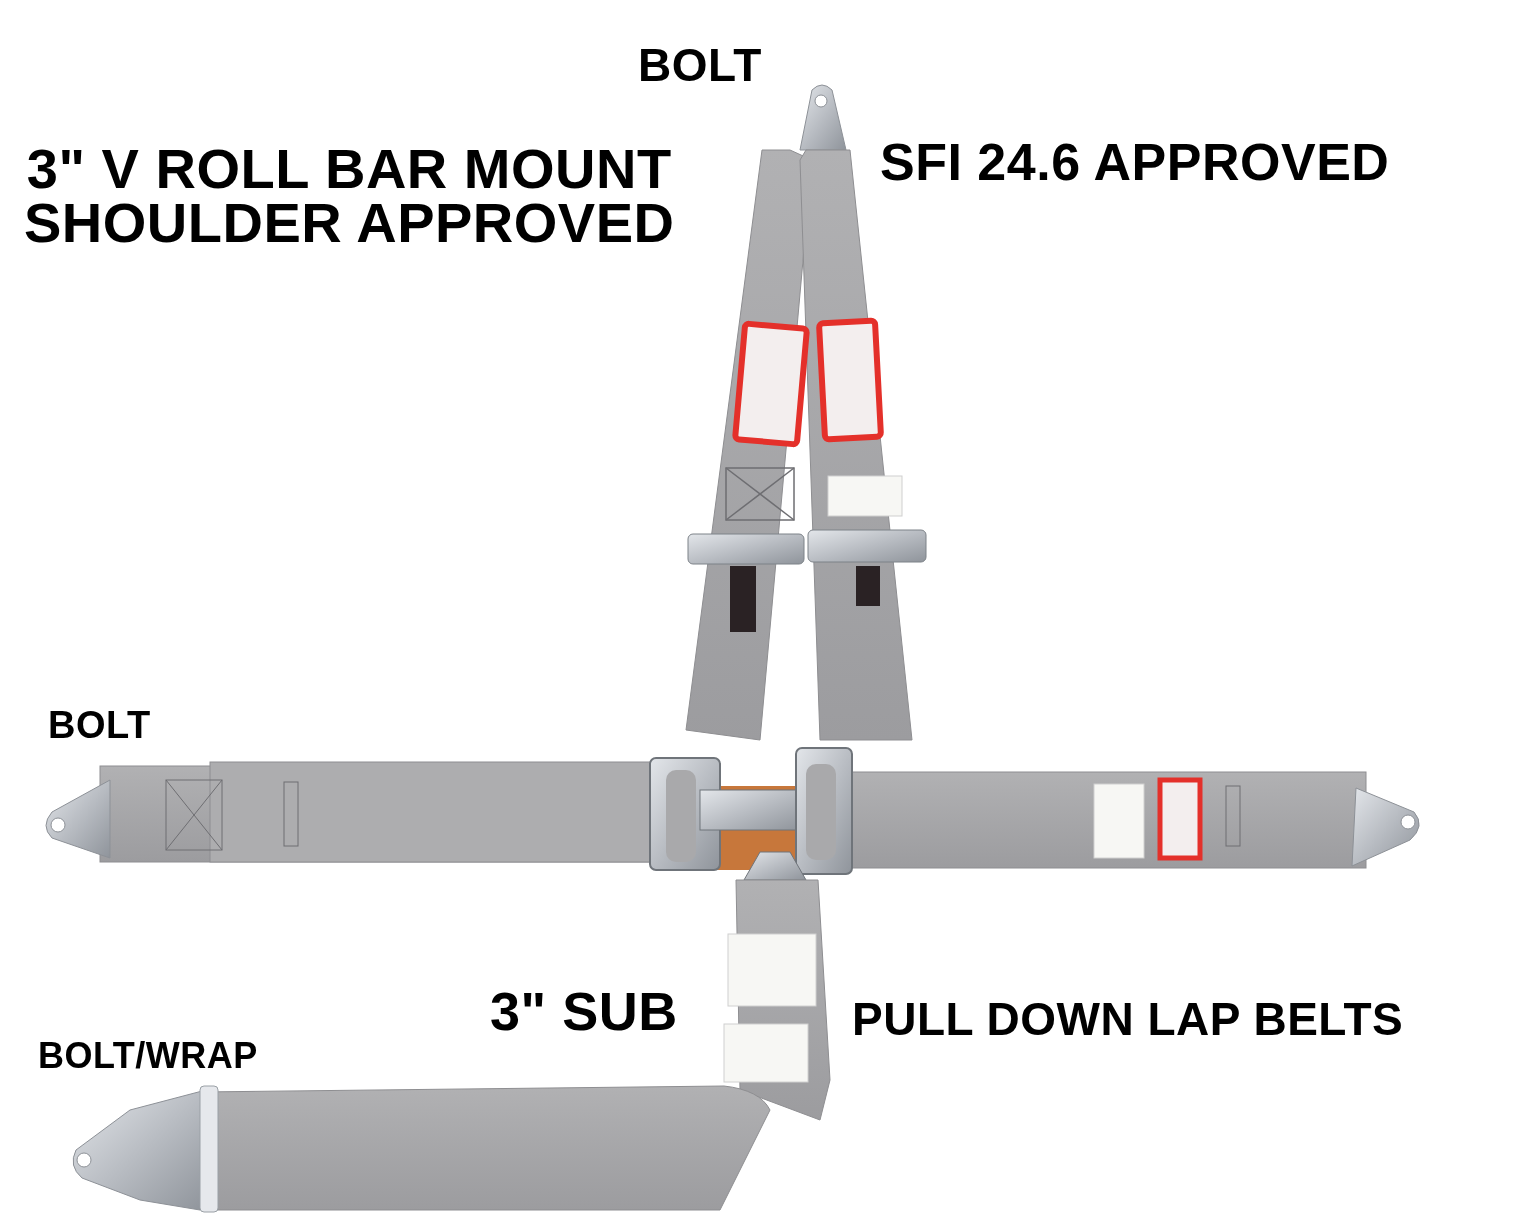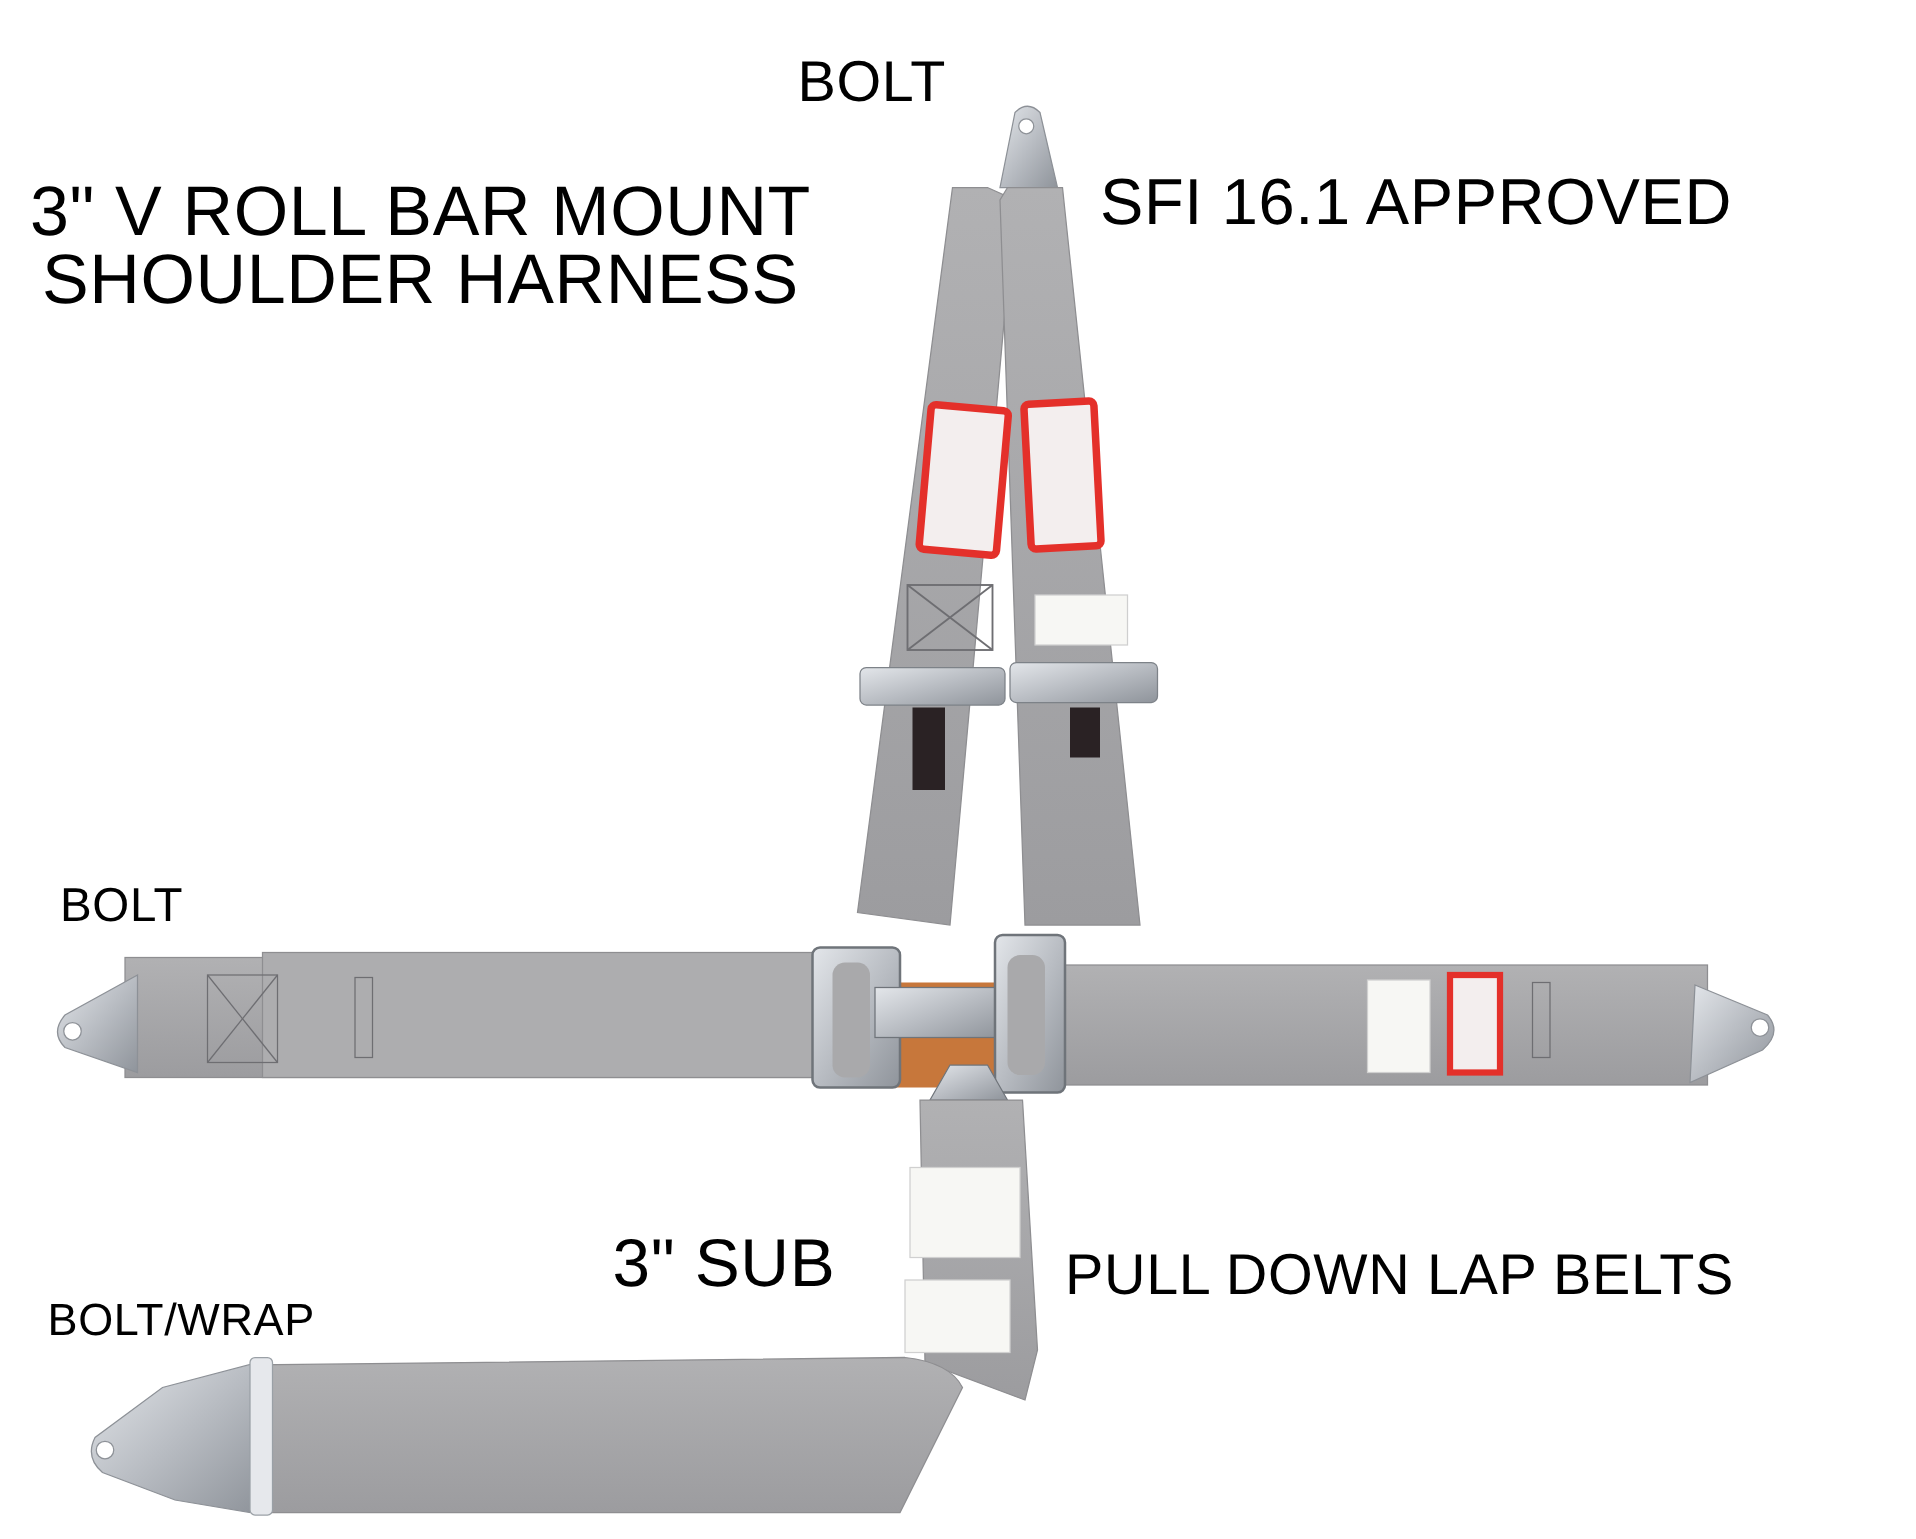--- a/index.html
+++ b/index.html
@@ -3,21 +3,21 @@
   <meta charset="utf-8">
   <style>
     html, body { margin: 0; padding: 0; }
     body {
       width: 1533px; height: 1231px; position: relative; overflow: hidden;
       background: #ffffff;
       font-family: "Liberation Sans", sans-serif;
     }
     .scene { position: absolute; left: 0; top: 0; width: 1533px; height: 1231px; }
     .label {
-      position: absolute; color: #000; font-weight: normal;
+      position: absolute; color: #000; font-weight: bold;
       font-family: "Liberation Sans", sans-serif;
       line-height: 1; white-space: nowrap; letter-spacing: 0.5px;
     }
     .label.center { text-align: center; }
     #lbl-bolt-top { left: 638px; top: 42px; font-size: 46px; }
     #lbl-title { left: 24px; top: 142px; font-size: 56px; line-height: 54px; text-align: center; }
     #lbl-sfi { left: 880px; top: 136px; font-size: 52px; line-height: 52px; text-align: center; }
     #lbl-bolt-left { left: 48px; top: 706px; font-size: 38px; }
     #lbl-sub { left: 490px; top: 984px; font-size: 54px; }
     #lbl-pull { left: 852px; top: 952px; font-size: 46px; margin-top: 44px; }
@@ -121,23 +121,23 @@
     <path d="M206 1090 L130 1110 L76 1150 Q68 1166 82 1178 L140 1200 L200 1210 Z" fill="url(#metal)" stroke="#8d9197"></path>
     <circle cx="84" cy="1160" r="7" fill="#fff" stroke="#8d9197"></circle>
     <rect x="200" y="1086" width="18" height="126" rx="4" fill="#e6e8ec" stroke="#9aa0a6"></rect>
   </g>
 </svg>
 
 <div class="label" id="lbl-bolt-top">BOLT</div>
 
 <div class="label center" id="lbl-title">
   <div>3" V ROLL BAR MOUNT</div>
-  <div>SHOULDER HARNESS</div>
+  <div>SHOULDER APPROVED</div>
 </div>
 
 <div class="label center" id="lbl-sfi">
-  <div>SFI 16.1 APPROVED</div>
+  <div>SFI 24.6 APPROVED</div>
 </div>
 
 <div class="label" id="lbl-bolt-left">BOLT</div>
 <div class="label" id="lbl-sub">3" SUB</div>
 <div class="label" id="lbl-pull">PULL DOWN LAP BELTS</div>
 <div class="label" id="lbl-boltwrap">BOLT/WRAP</div>
 
 </body></html>

